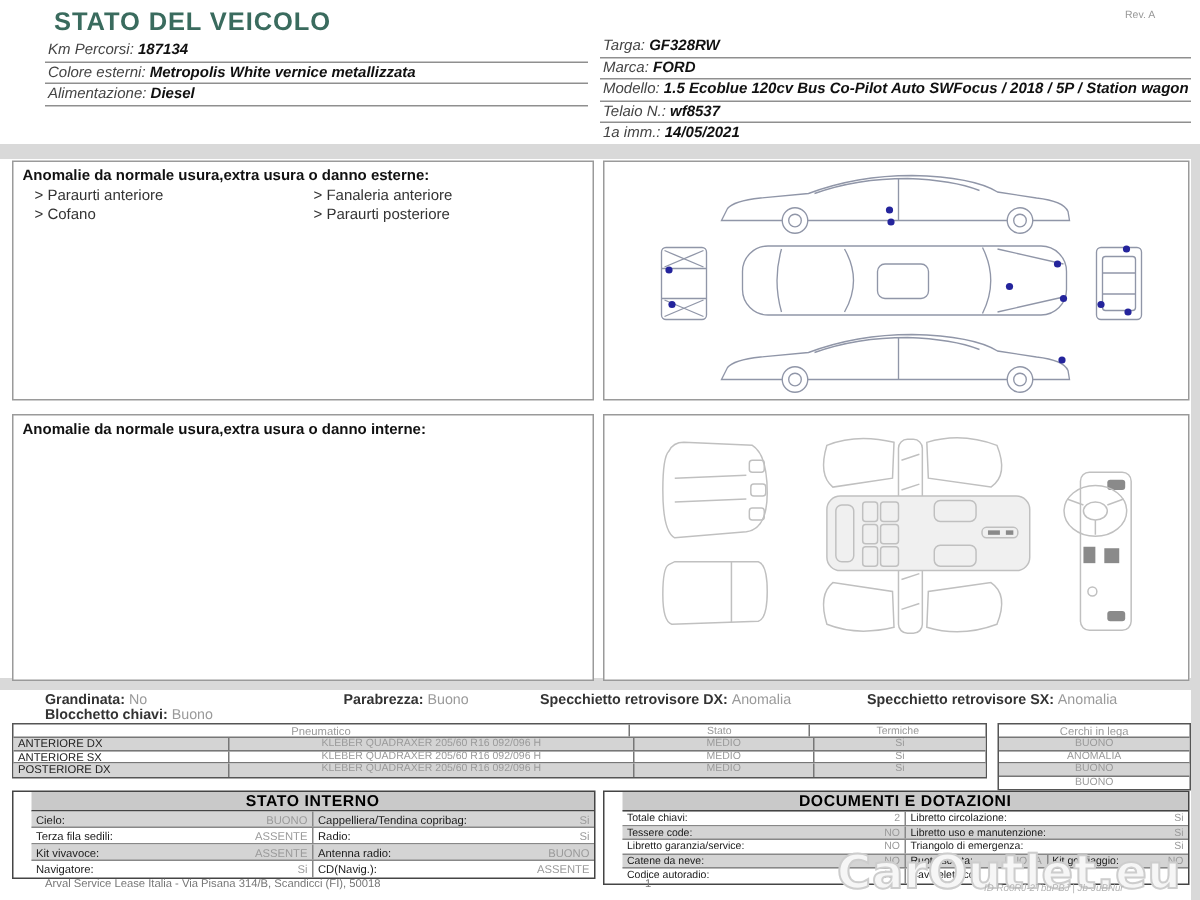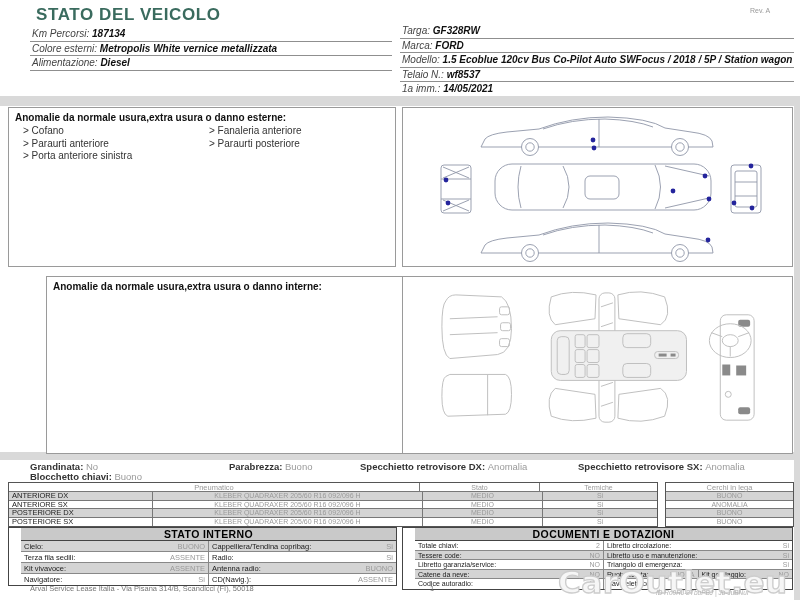--- a/index.html
+++ b/index.html
@@ -22,21 +22,21 @@
   .info-row .lbl { color:#444; }
   .info-row .val { font-weight:bold; color:#101010; }
 
   .sep1 { position:absolute; left:0; top:96px;  width:800px; height:10px; background:#d9d9d9; }
   .sep2 { position:absolute; left:0; top:452px; width:800px; height:8px;  background:#d9d9d9; }
   .right-strip { position:absolute; left:794px; top:96px; width:6px; height:504px; background:#d9d9d9; }
 
   .panel { position:absolute; border:1px solid #9a9a9a; background:#fff; overflow:hidden; }
   #panel-ext-left  { left:8px;   top:107px; width:388px; height:160px; }
   #panel-ext-right { left:402px; top:107px; width:391px; height:160px; }
-  #panel-int-left  { left:8px;   top:276px; width:360px; height:178px;margin-left:38px; }
+  #panel-int-left  { left:8px;   top:276px; width:388px; height:178px; }
   #panel-int-right { left:402px; top:276px; width:391px; height:178px; }
   .panel-title { font-weight:bold; font-size:10px; padding:4px 0 2px 6px; color:#111; }
   .anom-cols { display:flex; font-size:10px; color:#333; }
   .anom-col { padding-left:14px; width:186px; line-height:12.5px; }
 
   .cond { position:absolute; font-size:9.5px; white-space:nowrap; }
   .cond .lbl { font-weight:bold; color:#333; }
   .cond .val { color:#9a9a9a; }
 
   
@@ -134,23 +134,22 @@
   </div>
 
   <div class="sep1"></div>
   <div class="sep2"></div>
   <div class="right-strip"></div>
 
   <div id="panel-ext-left" class="panel">
     <div class="panel-title">Anomalie da normale usura,extra usura o danno esterne:</div>
     <div class="anom-cols">
       <div class="anom-col">
+        <div>&gt; Paraurti anteriore</div>
         <div>&gt; Cofano</div>
-        <div>&gt; Paraurti anteriore</div>
-        <div>&gt; Porta anteriore sinistra</div>
       </div>
       <div class="anom-col">
         <div>&gt; Fanaleria anteriore</div>
         <div>&gt; Paraurti posteriore</div>
       </div>
     </div>
   </div>
 
   <div id="panel-ext-right" class="panel">
     <svg viewBox="0 0 389 158" width="389" height="158">
@@ -300,26 +299,20 @@
       <div class="tc c-name">KLEBER QUADRAXER 205/60 R16 092/096 H</div>
       <div class="tc c-stato">MEDIO</div>
       <div class="tc c-term">Si</div>
     </div>
     <div class="tt-row gray">
       <div class="tc c-pos">POSTERIORE DX</div>
       <div class="tc c-name">KLEBER QUADRAXER 205/60 R16 092/096 H</div>
       <div class="tc c-stato">MEDIO</div>
       <div class="tc c-term">Si</div>
     </div>
-    <div class="tt-row">
-      <div class="tc c-pos">POSTERIORE SX</div>
-      <div class="tc c-name">KLEBER QUADRAXER 205/60 R16 092/096 H</div>
-      <div class="tc c-stato">MEDIO</div>
-      <div class="tc c-term">Si</div>
-    </div>
   </div>
 
   <div class="cerchi-table">
     <div class="ct-row ct-head">Cerchi in lega</div>
     <div class="ct-row gray">BUONO</div>
     <div class="ct-row">ANOMALIA</div>
     <div class="ct-row gray">BUONO</div>
     <div class="ct-row">BUONO</div>
   </div>
 

